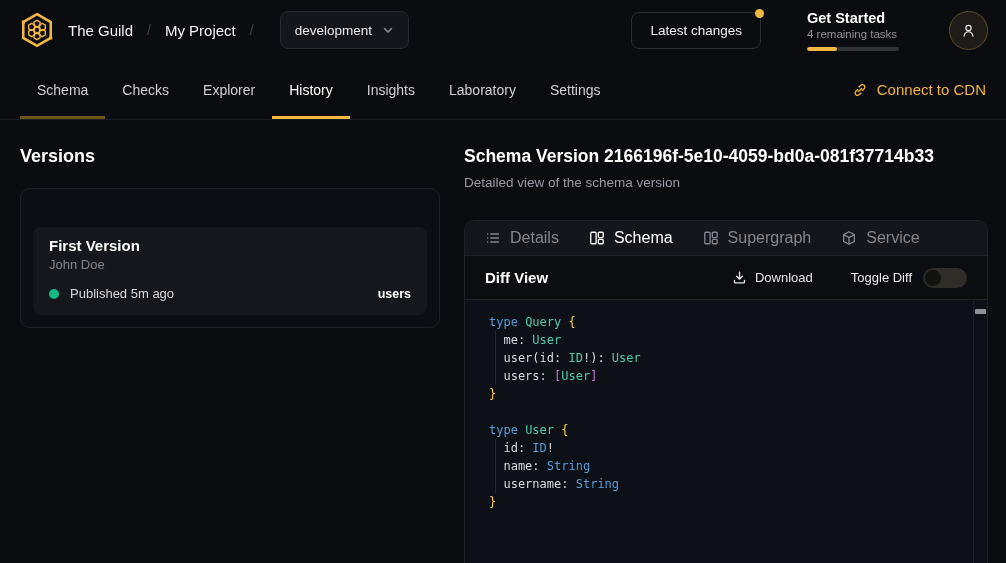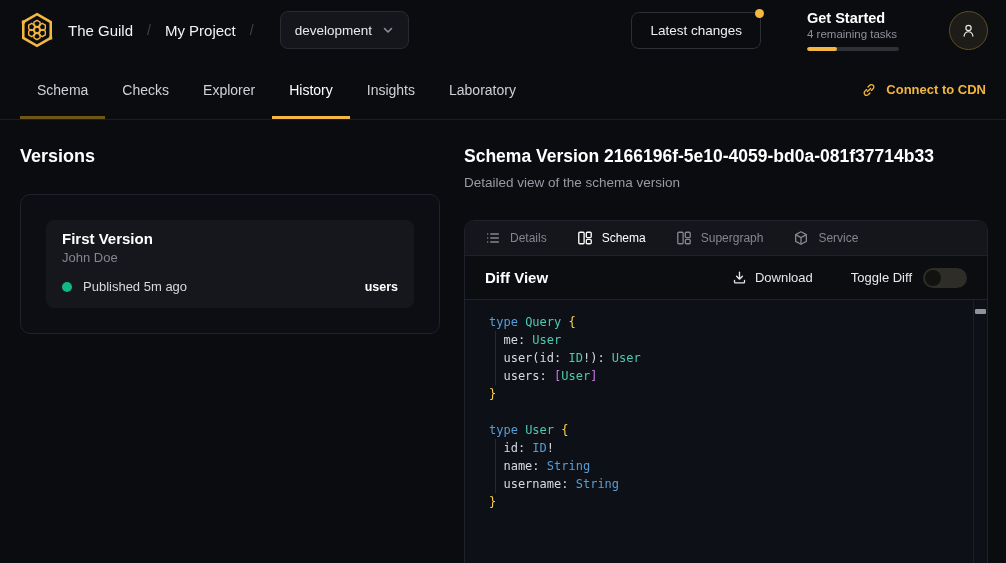--- a/index.html
+++ b/index.html
@@ -51,52 +51,52 @@
   .tab{
     position:relative;display:flex;align-items:center;padding:0 17px;
     font-size:14px;color:#cfd1d6;cursor:pointer;
   }
   .tab.active{color:#fff}
   .tab::after{content:"";position:absolute;left:0;right:0;bottom:0;height:3px;background:transparent}
   .tab.active::after{background:var(--accent)}
   .tab.visited::after{background:var(--accent-dim)}
   .cdn-link{
     margin-left:auto;display:flex;align-items:center;gap:9px;
-    font-size:13px;color:#f2b63c;cursor:pointer;font-weight:bold;
+    font-size:15px;color:#f2b63c;cursor:pointer;
   }
   
   .main{display:flex;gap:24px;padding:26px 18px 0 20px}
   .col-left{width:420px;flex:0 0 auto}
   .col-right{flex:1;min-width:0}
   .h-title{font-size:18px;font-weight:700;color:#fff}
   .h-sub{font-size:13.5px;color:#989ba3;margin-top:8px}
   
   .versions-box{
-    margin-top:27px;height:140px;border:1px solid var(--panel-border);
-    border-radius:10px;background:#0c0e13;padding:25px;
+    margin-top:21px;height:140px;border:1px solid var(--panel-border);
+    border-radius:10px;background:#0c0e13;padding:12px;
     display:flex;flex-direction:column;justify-content:flex-end;
   }
   .version-card{background:#16171c;border-radius:8px;padding:10px 16px 14px;cursor:pointer}
   .vc-title{font-size:15px;font-weight:600;color:#fff}
   .vc-author{font-size:13px;color:#83868d;margin-top:3px}
   .vc-meta{display:flex;align-items:center;margin-top:14px}
   .vc-dot{width:10px;height:10px;border-radius:50%;background:#10b981}
   .vc-status{margin-left:11px;font-size:13px;color:#d6d8db}
   .vc-service{margin-left:auto;font-size:12.5px;font-weight:700;color:#fff}
   
   .detail-panel{
     margin-top:30px;height:345px;border:1px solid var(--panel-border);
     border-radius:10px 10px 0 0;background:#0b0d11;overflow:hidden;
     display:flex;flex-direction:column;
   }
   .tabstrip{
     height:35px;flex:0 0 auto;background:#14161c;border-bottom:1px solid var(--panel-border);
     display:flex;align-items:center;gap:30px;padding:0 20px;
   }
-  .itab{display:flex;align-items:center;gap:9px;font-size:12px;color:#83868d;cursor:pointer}
+  .itab{display:flex;align-items:center;gap:9px;font-size:16px;color:#83868d;cursor:pointer}
   .itab.active{color:#fff}
   .diff-head{height:44px;flex:0 0 auto;display:flex;align-items:center;padding:0 20px;border-bottom:1px solid var(--panel-border)}
   .diff-title{font-size:15px;font-weight:700;color:#fff}
   .diff-actions{margin-left:auto;display:flex;align-items:center;gap:38px}
   .dl-btn{display:flex;align-items:center;gap:8px;font-size:13px;color:#e4e6e9;cursor:pointer}
   .toggle-wrap{display:flex;align-items:center;gap:11px}
   .toggle-label{font-size:13px;color:#e8e9ec}
   .switch{width:44px;height:20px;border-radius:999px;background:#2e2d28;position:relative;cursor:pointer}
   .switch .knob{position:absolute;top:2px;left:2px;width:16px;height:16px;border-radius:50%;background:#121210}
   
@@ -167,20 +167,21 @@
   </div>
 </div>
 
 <div class="navbar">
   <div class="tab visited">Schema</div>
   <div class="tab">Checks</div>
   <div class="tab">Explorer</div>
   <div class="tab active">History</div>
   <div class="tab">Insights</div>
   <div class="tab">Laboratory</div>
+  <div class="tab">Settings</div>
   <div class="cdn-link">
     <svg width="16" height="16" viewBox="0 0 20 20" fill="none" stroke="currentColor" stroke-width="1.7" stroke-linecap="round" stroke-linejoin="round">
       <path d="M8 12l4-4"></path>
       <path d="M7 9.5l-1.8 1.8a3 3 0 104.2 4.2L11.2 13.7"></path>
       <path d="M13 10.5l1.8-1.8a3 3 0 10-4.2-4.2L8.8 6.3"></path>
     </svg>
     <span>Connect to CDN</span>
   </div>
 </div>
 

